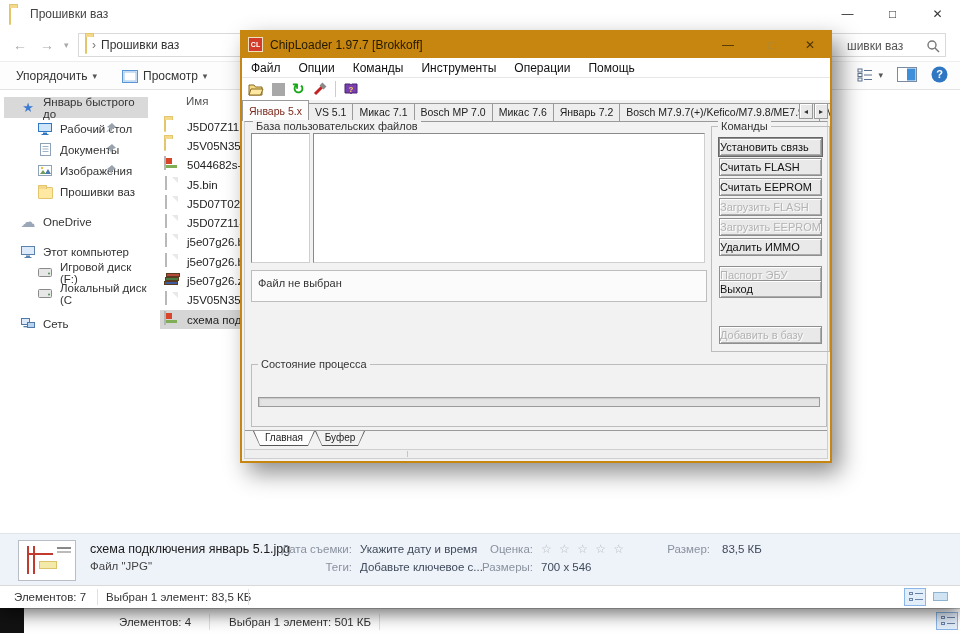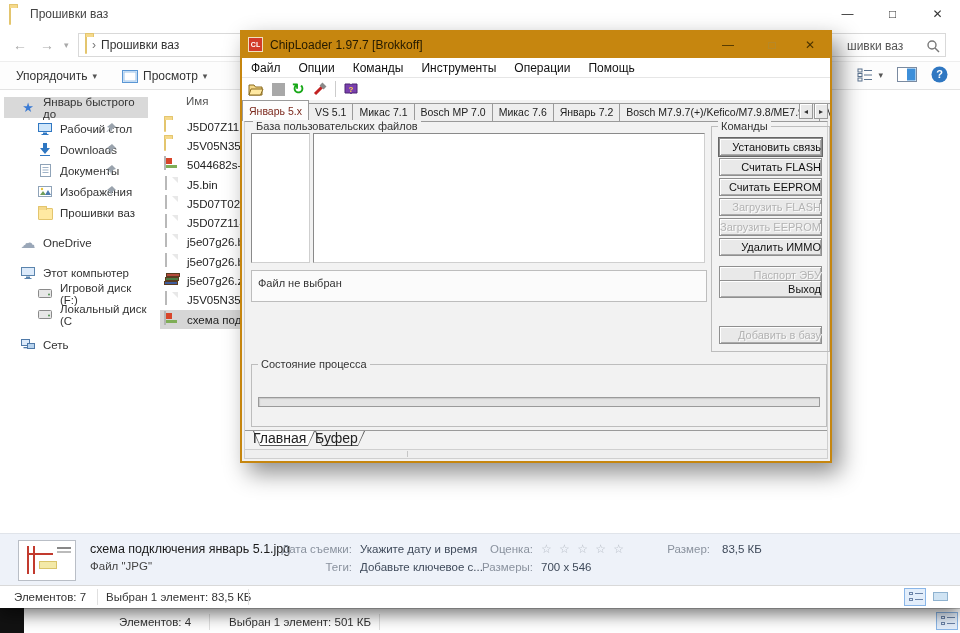--- a/index.html
+++ b/index.html
@@ -119,26 +119,26 @@
   .grouplabel { position:absolute; font-size:11px; color:#333; background:#f2f2f2; padding:0 3px; z-index:2; }
   .sunken { background:#fff; border:1px solid #8a8a8a; border-right-color:#cfcfcf; border-bottom-color:#cfcfcf; }
   .listbox1 { position:absolute; left:6px; top:11px; width:59px; height:130px; }
   .listbox2 { position:absolute; left:68px; top:11px; width:392px; height:130px; }
   .panelbox { position:absolute; border:1px solid #bdbdbd; background:#fbfbfb; }
   .ptext { font-size:11px; color:#333; }
   .groupbox { position:absolute; border:1px solid #bdbdbd; background:transparent; }
   .progress { position:absolute; left:6px; right:6px; top:32px; height:10px; border:1px solid #9a9a9a; background:#e4e4e4; box-shadow:inset 1px 1px 1px rgba(0,0,0,.12); }
 
   .cmdgroup { position:absolute; left:466px; top:4px; width:119px; height:226px; border:1px solid #bdbdbd; }
-  .clbtn { position:absolute; left:7px; width:103px; height:18px; background:#e9e9e9; border:1px solid #8f8f8f; box-shadow:inset 1px 1px 0 #fff, inset -1px -1px 0 #aaa; font-size:11px; color:#111; text-align:right; line-height:16px; }
+  .clbtn { position:absolute; left:7px; width:103px; height:18px; background:#e9e9e9; border:1px solid #8f8f8f; box-shadow:inset 1px 1px 0 #fff, inset -1px -1px 0 #aaa; font-size:11px; color:#111; text-align:left; line-height:16px; }
   .clbtn.default { box-shadow:0 0 0 1px #666, inset 1px 1px 0 #fff, inset -1px -1px 0 #aaa; }
   .clbtn.disabled { color:#b3b3b3; text-shadow:1px 1px 0 #fbfbfb; }
 
   .sheetline { position:absolute; left:0; right:0; top:308px; height:1px; background:#9a9a9a; }
-  .sheettab { position:absolute; top:309px; height:15px; font-size:14px; color:#222; line-height:14px; }
+  .sheettab { position:absolute; top:309px; height:15px; font-size:10px; color:#222; line-height:14px; text-align:center; }
   .sheettab .shp { position:absolute; inset:0; background:#555; clip-path:polygon(0 0,100% 0,calc(100% - 7px) 100%,7px 100%); }
   .sheettab .shpi { position:absolute; inset:0; background:#f2f2f2; clip-path:polygon(1px 0,calc(100% - 1px) 0,calc(100% - 7px) calc(100% - 1px),7px calc(100% - 1px)); }
   .sheettab.active .shpi { background:#fdfdfd; }
   .sheettab span { position:relative; z-index:2; }
   .cl-status { position:absolute; left:0; right:0; top:327px; bottom:0; background:#efefef; border-top:1px solid #cfcfcf; }
   .cl-status .div { position:absolute; left:162px; top:1px; bottom:1px; width:1px; background:#c6c6c6; }
 
   svg { display:block; }
 </style>
 </head>
@@ -227,32 +227,20 @@
                 <rect x="3.5" y="11" width="7" height="1" fill="#2f77c2"></rect>
               </svg>
           </span>
           <span>Рабочий стол</span>
           <svg class="sb-pin" width="10" height="10" viewBox="0 0 10 10">
               <path d="M6 0 L10 4 L7 5 L5 9 L4 6 L1 9 L0.5 8.5 L4 5 L1 4 Z" fill="#9aa3ad"></path>
             </svg>
         </div>
         <div class="sb-row child">
           <span class="sb-ic">
-            <svg width="12" height="13" viewBox="0 0 12 13">
-                <path d="M4 0 h4 v5 h3 L6 11 L1 5 h3 Z" fill="#2f77c2"></path>
-                <rect x="1" y="12" width="10" height="1.4" fill="#2f77c2"></rect>
-              </svg>
-          </span>
-          <span>Downloads</span>
-          <svg class="sb-pin" width="10" height="10" viewBox="0 0 10 10">
-              <path d="M6 0 L10 4 L7 5 L5 9 L4 6 L1 9 L0.5 8.5 L4 5 L1 4 Z" fill="#9aa3ad"></path>
-            </svg>
-        </div>
-        <div class="sb-row child">
-          <span class="sb-ic">
             <svg width="11" height="13" viewBox="0 0 11 13">
                 <rect x="0.5" y="0.5" width="10" height="12" fill="#fff" stroke="#8fa3b8"></rect>
                 <line x1="2.5" y1="3.5" x2="8.5" y2="3.5" stroke="#9fb3c8"></line>
                 <line x1="2.5" y1="6" x2="8.5" y2="6" stroke="#9fb3c8"></line>
                 <line x1="2.5" y1="8.5" x2="8.5" y2="8.5" stroke="#9fb3c8"></line>
               </svg>
           </span>
           <span>Документы</span>
           <svg class="sb-pin" width="10" height="10" viewBox="0 0 10 10">
               <path d="M6 0 L10 4 L7 5 L5 9 L4 6 L1 9 L0.5 8.5 L4 5 L1 4 Z" fill="#9aa3ad"></path>

